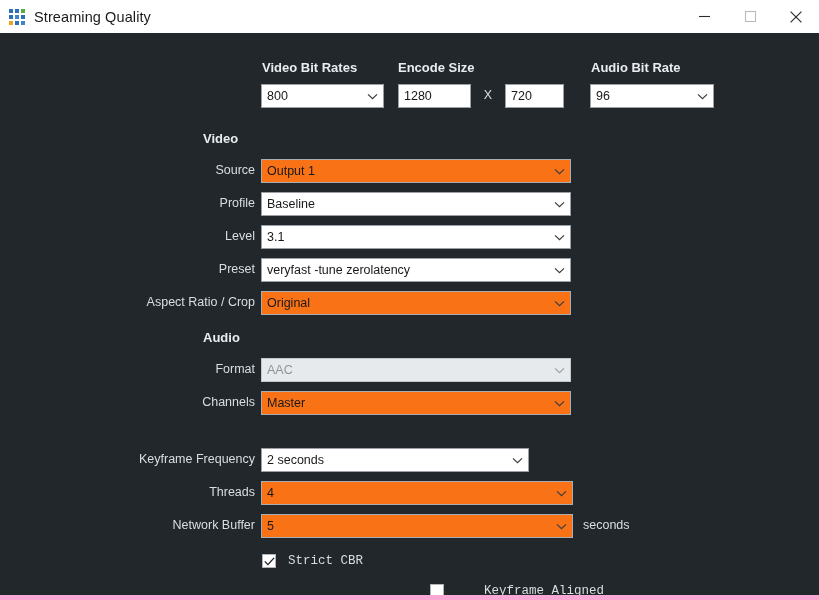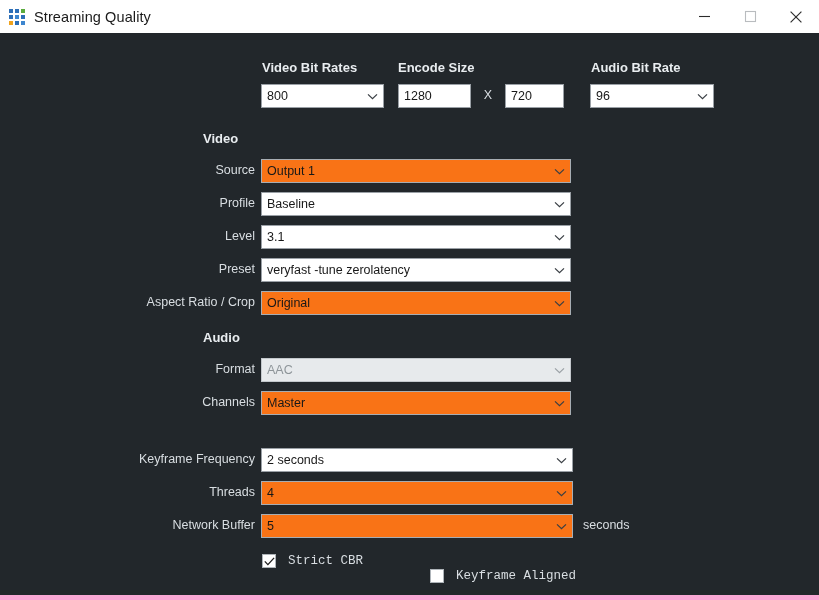--- a/index.html
+++ b/index.html
@@ -345,21 +345,21 @@
     <div class="combo gray" style="left:261px; top:358px; width:310px;">
       <span class="val">Master</span>
       <span class="arrow">
         <svg width="11" height="7" viewBox="0 0 11 7">
             <polyline points="1,1.4 5.5,5.6 10,1.4" fill="none" stroke="#3a3f44" stroke-width="1.25"></polyline>
           </svg>
       </span>
     </div>
 
     <div class="abs row-label" style="left:60px; top:419px; width:195px;">Keyframe Frequency</div>
-    <div class="combo" style="left:261px; top:415px; width:312px;">
+    <div class="combo" style="left:261px; top:415px; width:268px;">
       <span class="val">2 seconds</span>
       <span class="arrow">
         <svg width="11" height="7" viewBox="0 0 11 7">
             <polyline points="1,1.4 5.5,5.6 10,1.4" fill="none" stroke="#3a3f44" stroke-width="1.25"></polyline>
           </svg>
       </span>
     </div>
 
     <div class="abs row-label" style="left:60px; top:452px; width:195px;">Threads</div>
     <div class="combo gray" style="left:261px; top:448px; width:312px;">
@@ -384,19 +384,19 @@
 
     <div class="chk-wrap" style="left:262px; top:521px;">
       <span class="chk-box">
         <svg width="11" height="9" viewBox="0 0 11 9">
           <polyline points="0.8,4.4 3.9,7.6 10.1,0.9" fill="none" stroke="#1d1d1d" stroke-width="1.35"></polyline>
         </svg>
       </span>
       <span class="chk-label">Strict CBR</span>
     </div>
 
-    <div class="chk-wrap" style="left:430px; top:536px;">
+    <div class="chk-wrap" style="left:430px; top:551px;gap:28px;">
       <span class="chk-box"></span>
       <span class="chk-label">Keyframe Aligned</span>
     </div>
 
   </div>
 </div>
 
 </body></html>

